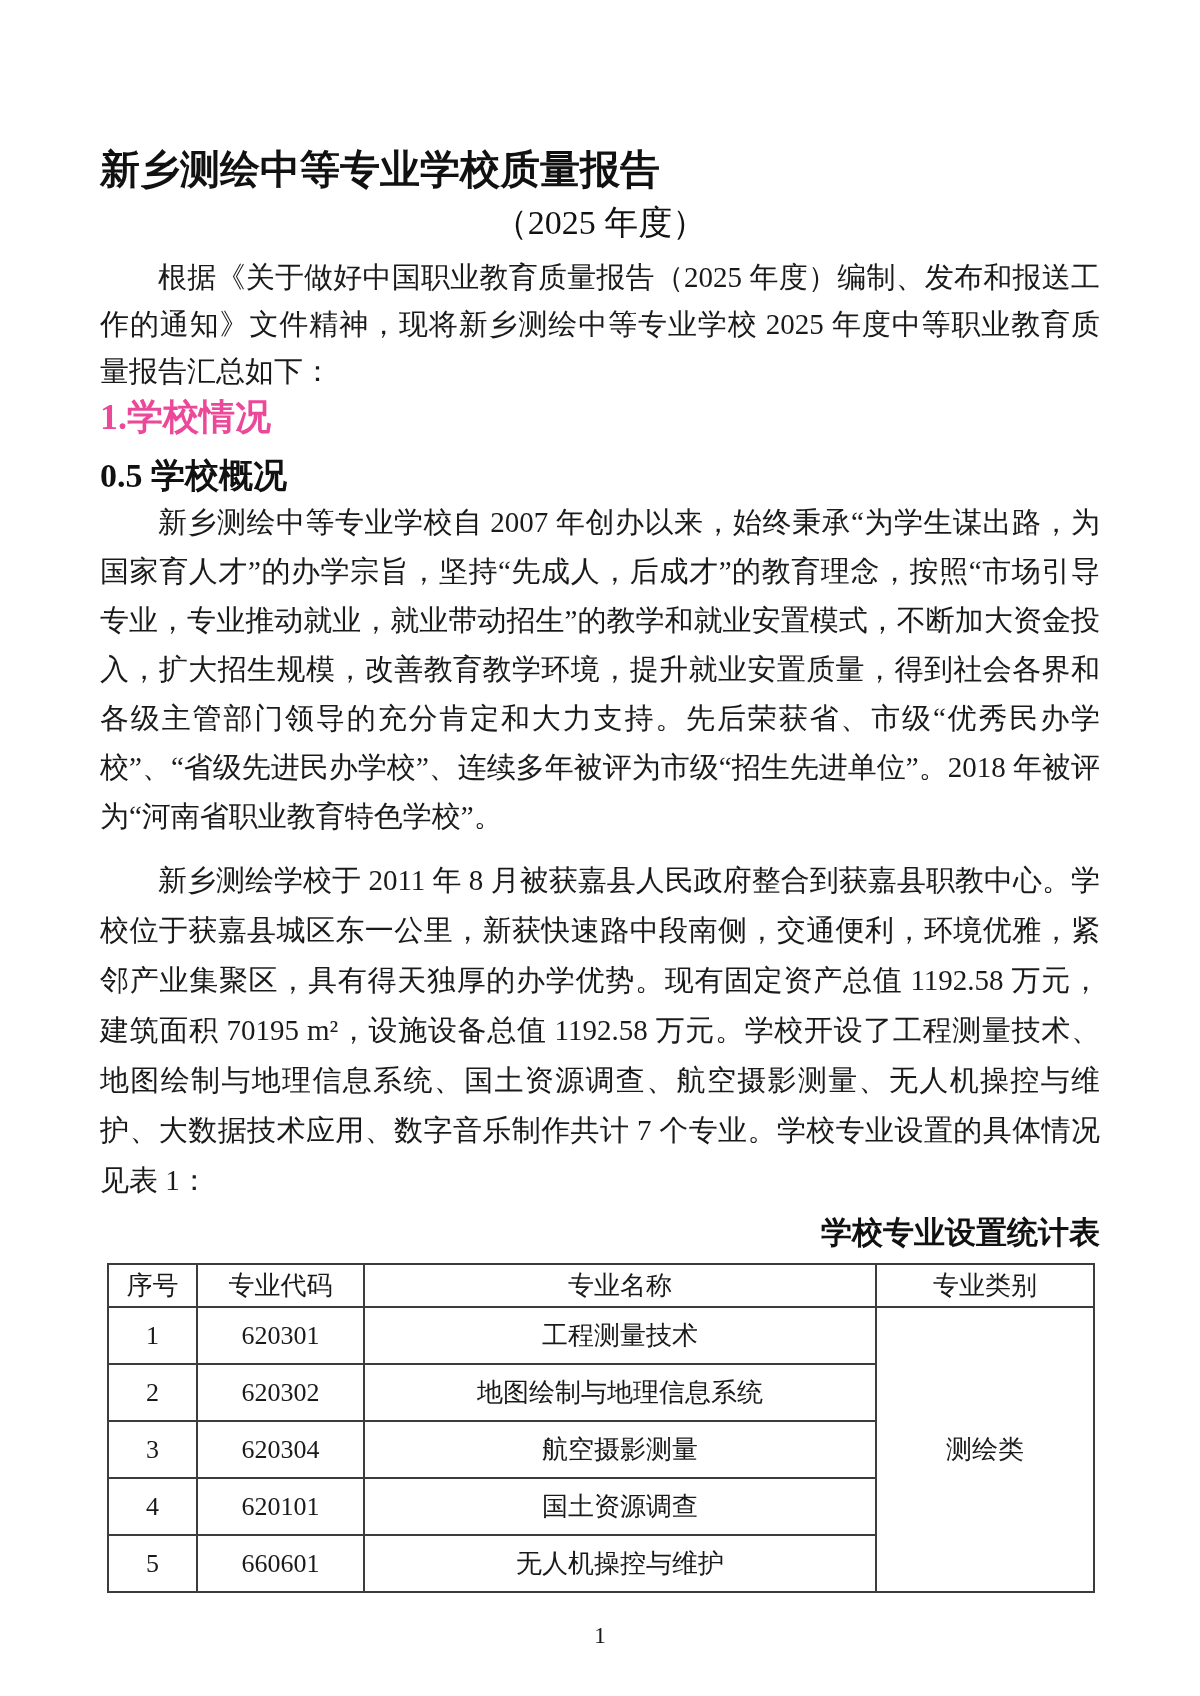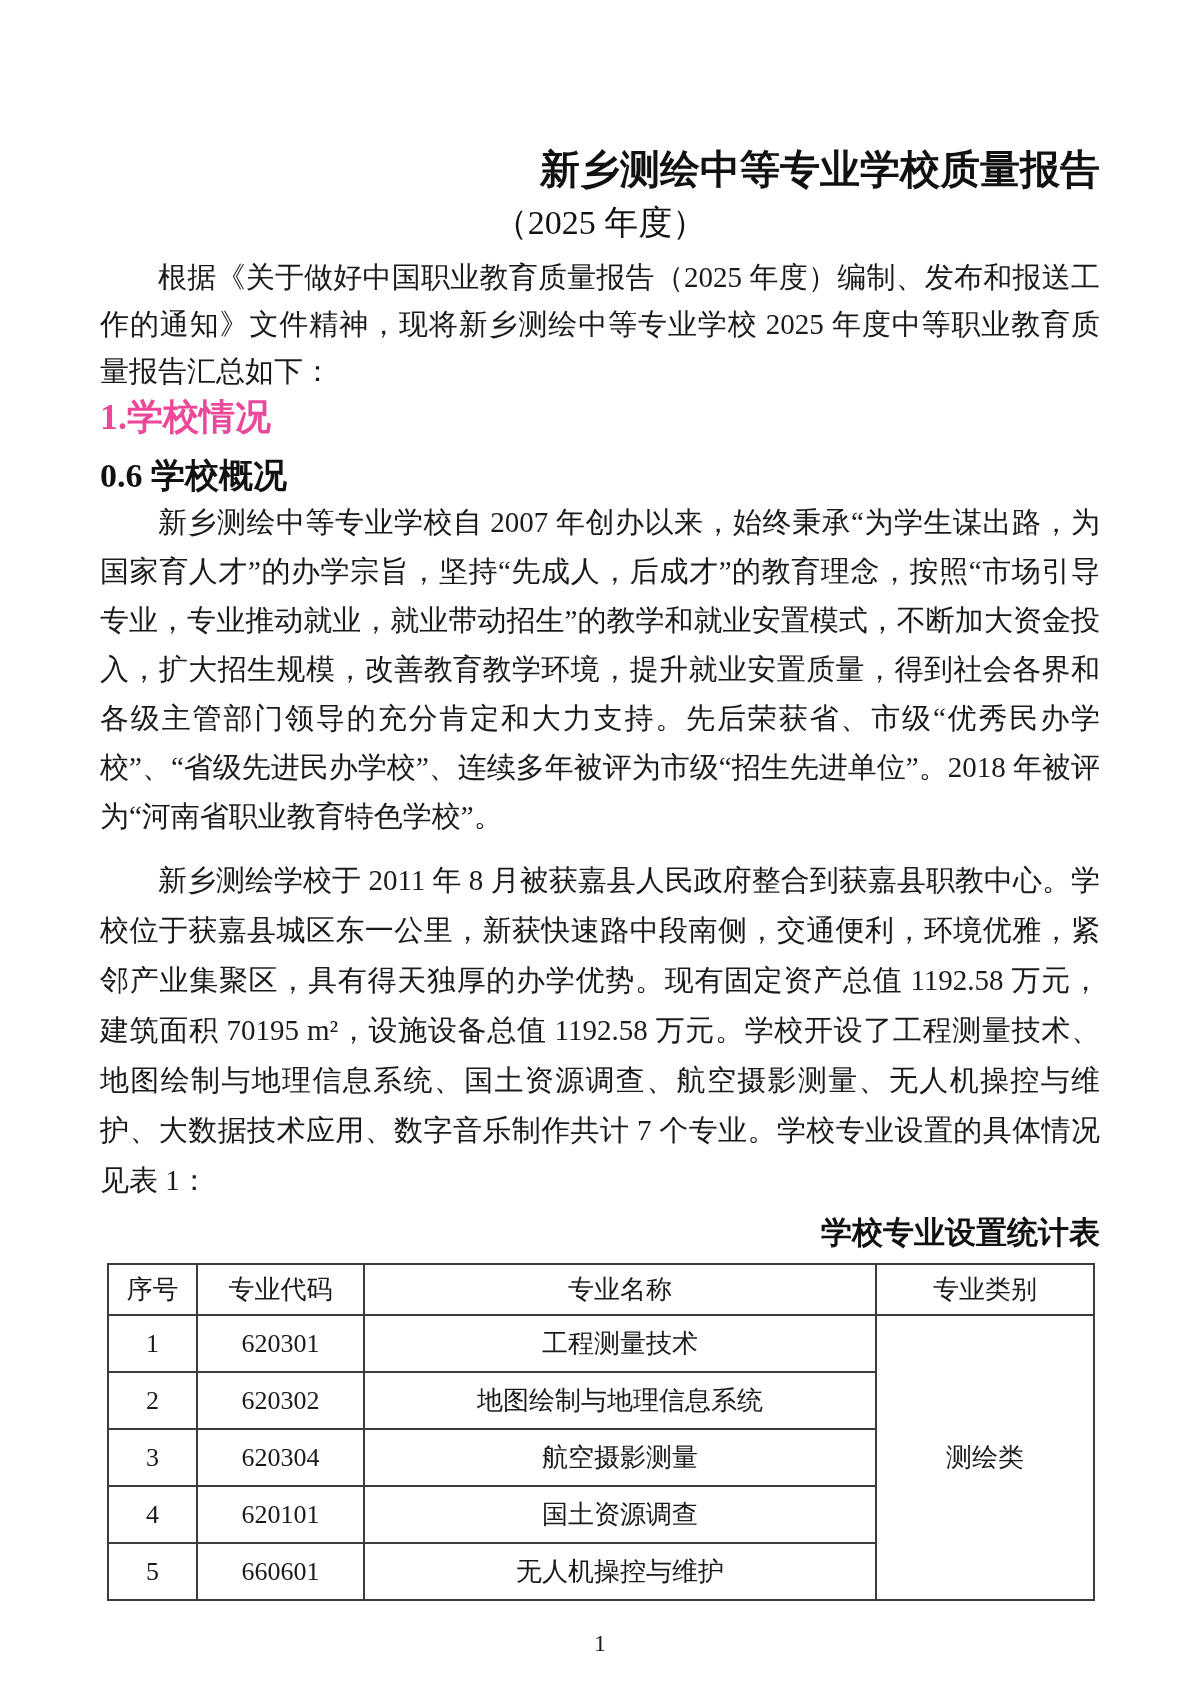--- a/index.html
+++ b/index.html
@@ -12,21 +12,21 @@
     overflow: hidden;
     padding: 0 100px;
     font-family: "Liberation Serif", "DejaVu Serif", serif;
     color: #1a1a1a;
   }
   .doc-title {
     margin: 148px 0 0;
     font-size: 40px;
     line-height: 44px;
     font-weight: 700;
-    text-align: right;
+    text-align: left;
     color: #111;
   }
   .doc-subtitle {
     margin: 9px 0 0;
     font-size: 34px;
     line-height: 44px;
     font-weight: 400;
     text-align: center;
     color: #111;
   }
@@ -75,21 +75,21 @@
   }
   table.majors th, table.majors td {
     border: 2px solid #3c3c3c;
     text-align: center;
     vertical-align: middle;
     font-weight: 400;
     font-size: 26px;
     padding: 0;
     color: #1a1a1a;
   }
-  table.majors th { height: 51px; font-family: Liberation Serif, serif; }
+  table.majors th { height: 43px; font-family: Liberation Serif, serif; }
   table.majors td { height: 57px; }
   col.c-index { width: 89px; }
   col.c-code { width: 167px; }
   col.c-name { width: 512px; }
   col.c-category { width: 218px; }
   .page-number {
     margin: 27px 0 0;
     font-size: 24px;
     line-height: 30px;
     text-align: center;
@@ -100,21 +100,21 @@
 <body>
 
 <div class="page">
 
   <h1 class="doc-title">新乡测绘中等专业学校质量报告</h1>
   <h2 class="doc-subtitle">（2025 年度）</h2>
 
   <p class="para">根据《关于做好中国职业教育质量报告（2025 年度）编制、发布和报送工作的通知》文件精神，现将新乡测绘中等专业学校 2025 年度中等职业教育质量报告汇总如下：</p>
 
   <h3 class="section-heading">1.学校情况</h3>
-  <h4 class="subsection-heading">0.6 学校概况</h4>
+  <h4 class="subsection-heading">0.5 学校概况</h4>
 
   <p class="para para-overview">新乡测绘中等专业学校自 2007 年创办以来，始终秉承“为学生谋出路，为国家育人才”的办学宗旨，坚持“先成人，后成才”的教育理念，按照“市场引导专业，专业推动就业，就业带动招生”的教学和就业安置模式，不断加大资金投入，扩大招生规模，改善教育教学环境，提升就业安置质量，得到社会各界和各级主管部门领导的充分肯定和大力支持。先后荣获省、市级“优秀民办学校”、“省级先进民办学校”、连续多年被评为市级“招生先进单位”。2018 年被评为“河南省职业教育特色学校”。</p>
   <p class="para para-location">新乡测绘学校于 2011 年 8 月被获嘉县人民政府整合到获嘉县职教中心。学校位于获嘉县城区东一公里，新获快速路中段南侧，交通便利，环境优雅，紧邻产业集聚区，具有得天独厚的办学优势。现有固定资产总值 1192.58 万元，建筑面积 70195 m²，设施设备总值 1192.58 万元。学校开设了工程测量技术、地图绘制与地理信息系统、国土资源调查、航空摄影测量、无人机操控与维护、大数据技术应用、数字音乐制作共计 7 个专业。学校专业设置的具体情况见表 1：</p>
 
   <div class="table-title">学校专业设置统计表</div>
 
   <table class="majors">
     <colgroup>
       <col class="c-index">
       <col class="c-code">

